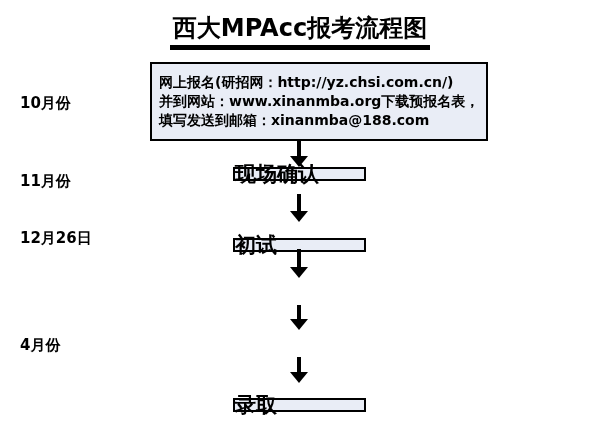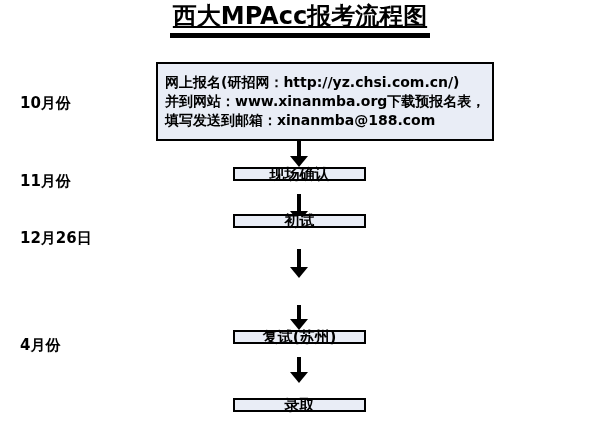--- a/index.html
+++ b/index.html
@@ -18,28 +18,27 @@
   }
   .title-row {
     position: absolute;
     top: 2px;
     left: 0;
     width: 100%;
     text-align: center;
   }
   .page-title {
     display: inline-block;
-    margin: 0;
+    margin: 12px;
     font-size: 24px;
     font-weight: bold;
     line-height: 28px;
     color: var(--text, #000000);
     border-bottom: 5px solid var(--text, #000000);
     padding: 0 3px 3px 3px;
-    text-decoration: underline;
   }
   .month-label {
     position: absolute;
     left: 20px;
     width: 125px;
     height: 20px;
     line-height: 20px;
     text-align: left;
     font-size: 15px;
     font-weight: bold;
@@ -60,30 +59,28 @@
     width: 338px;
     height: 79px;
     display: flex;
     flex-direction: column;
     justify-content: center;
     align-items: flex-start;
     padding: 2px 6px 2px 7px;
     font-size: 14px;
     line-height: 19px;
     white-space: nowrap;
-    margin-left: 6px;
   }
   .step-box {
     left: 233px;
     width: 133px;
     height: 14px;
     display: flex;
     align-items: center;
-    justify-content: center;
-    font-size: 15px;
+    font-size: 21px;
     white-space: nowrap;
   }
   .arrow-stem {
     position: absolute;
     left: 297px;
     width: 4px;
     background: var(--arrow, #000000);
   }
   .arrow-head {
     position: absolute;
@@ -118,34 +115,31 @@
   <div class="arrow-stem" style="top:141px;height:16px"></div>
   <div class="arrow-head" style="top:156px"></div>
 
   <div class="flow-box step-box" style="top:167px">
     <span>现场确认</span>
   </div>
 
   <div class="arrow-stem" style="top:194px;height:18px"></div>
   <div class="arrow-head" style="top:211px"></div>
 
-  <div class="flow-box step-box" style="top:214px">
+  <div class="flow-box step-box" style="top:238px">
     <span>初试</span>
   </div>
 
   <div class="arrow-stem" style="top:249px;height:19px"></div>
   <div class="arrow-head" style="top:267px"></div>
 
 
   <div class="arrow-stem" style="top:305px;height:15px"></div>
   <div class="arrow-head" style="top:319px"></div>
 
-  <div class="flow-box step-box" style="top:330px">
-    <span>复试(苏州)</span>
-  </div>
 
   <div class="arrow-stem" style="top:357px;height:16px"></div>
   <div class="arrow-head" style="top:372px"></div>
 
   <div class="flow-box step-box" style="top:398px">
     <span>录取</span>
   </div>
 
 </div>
 

